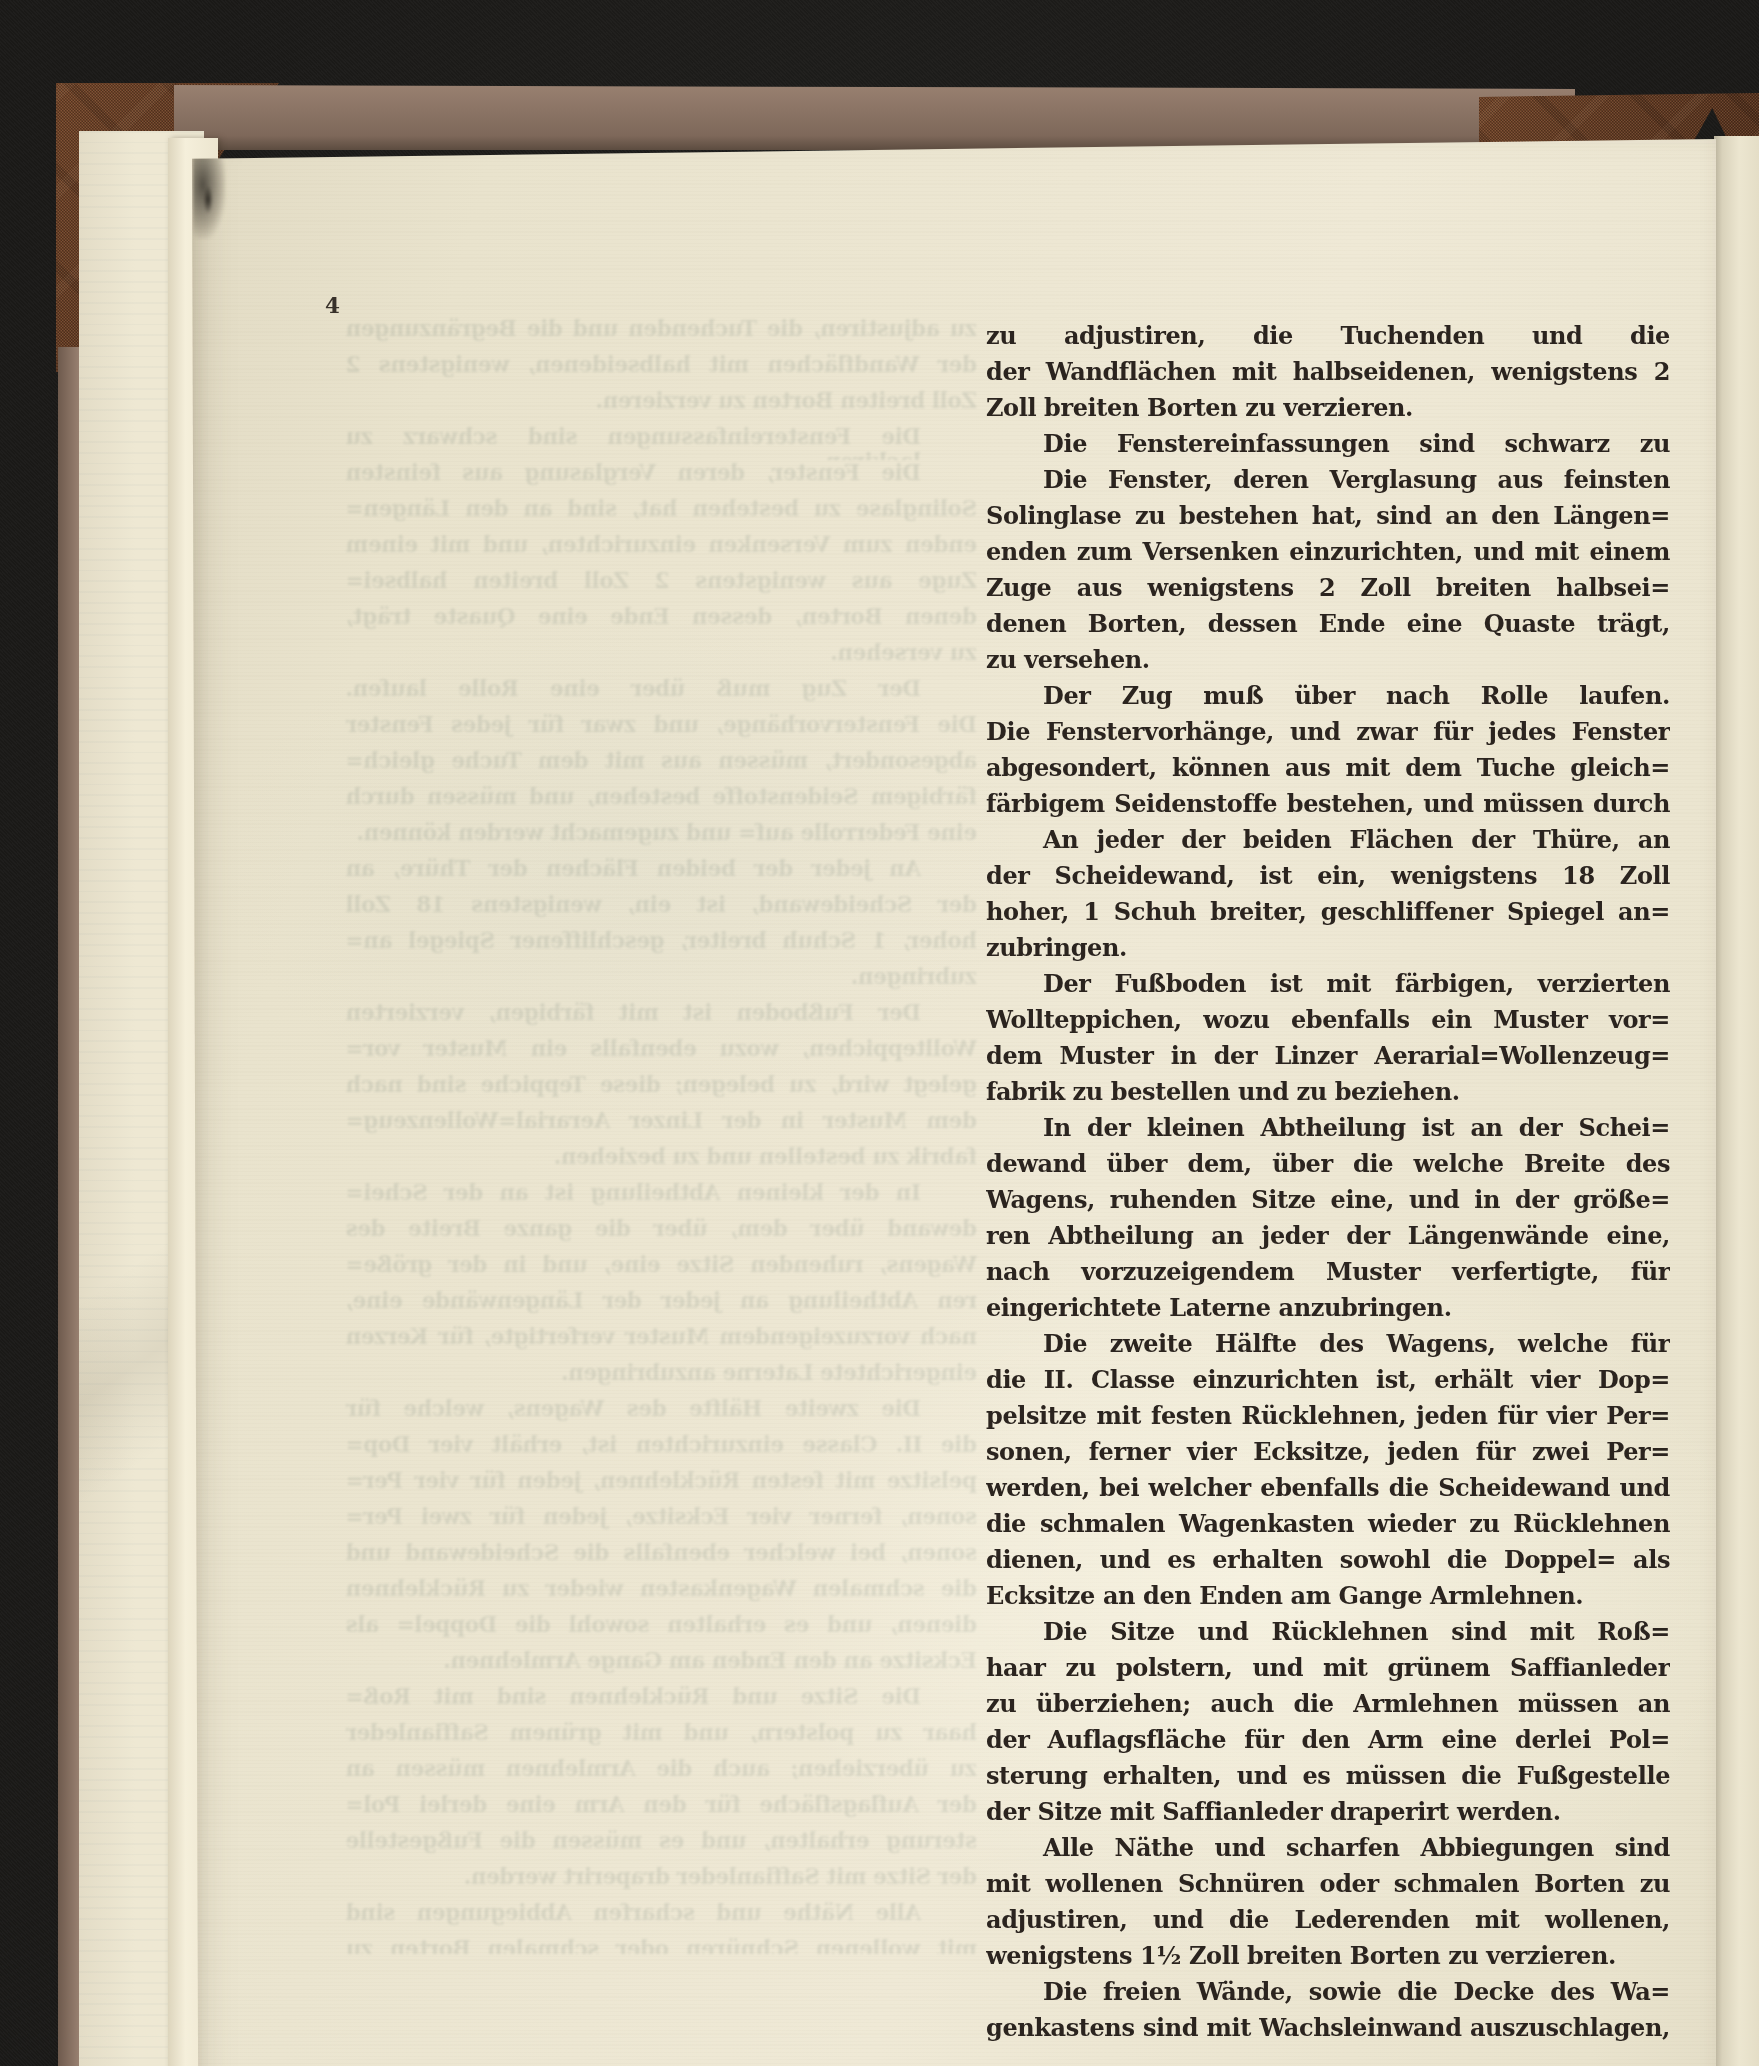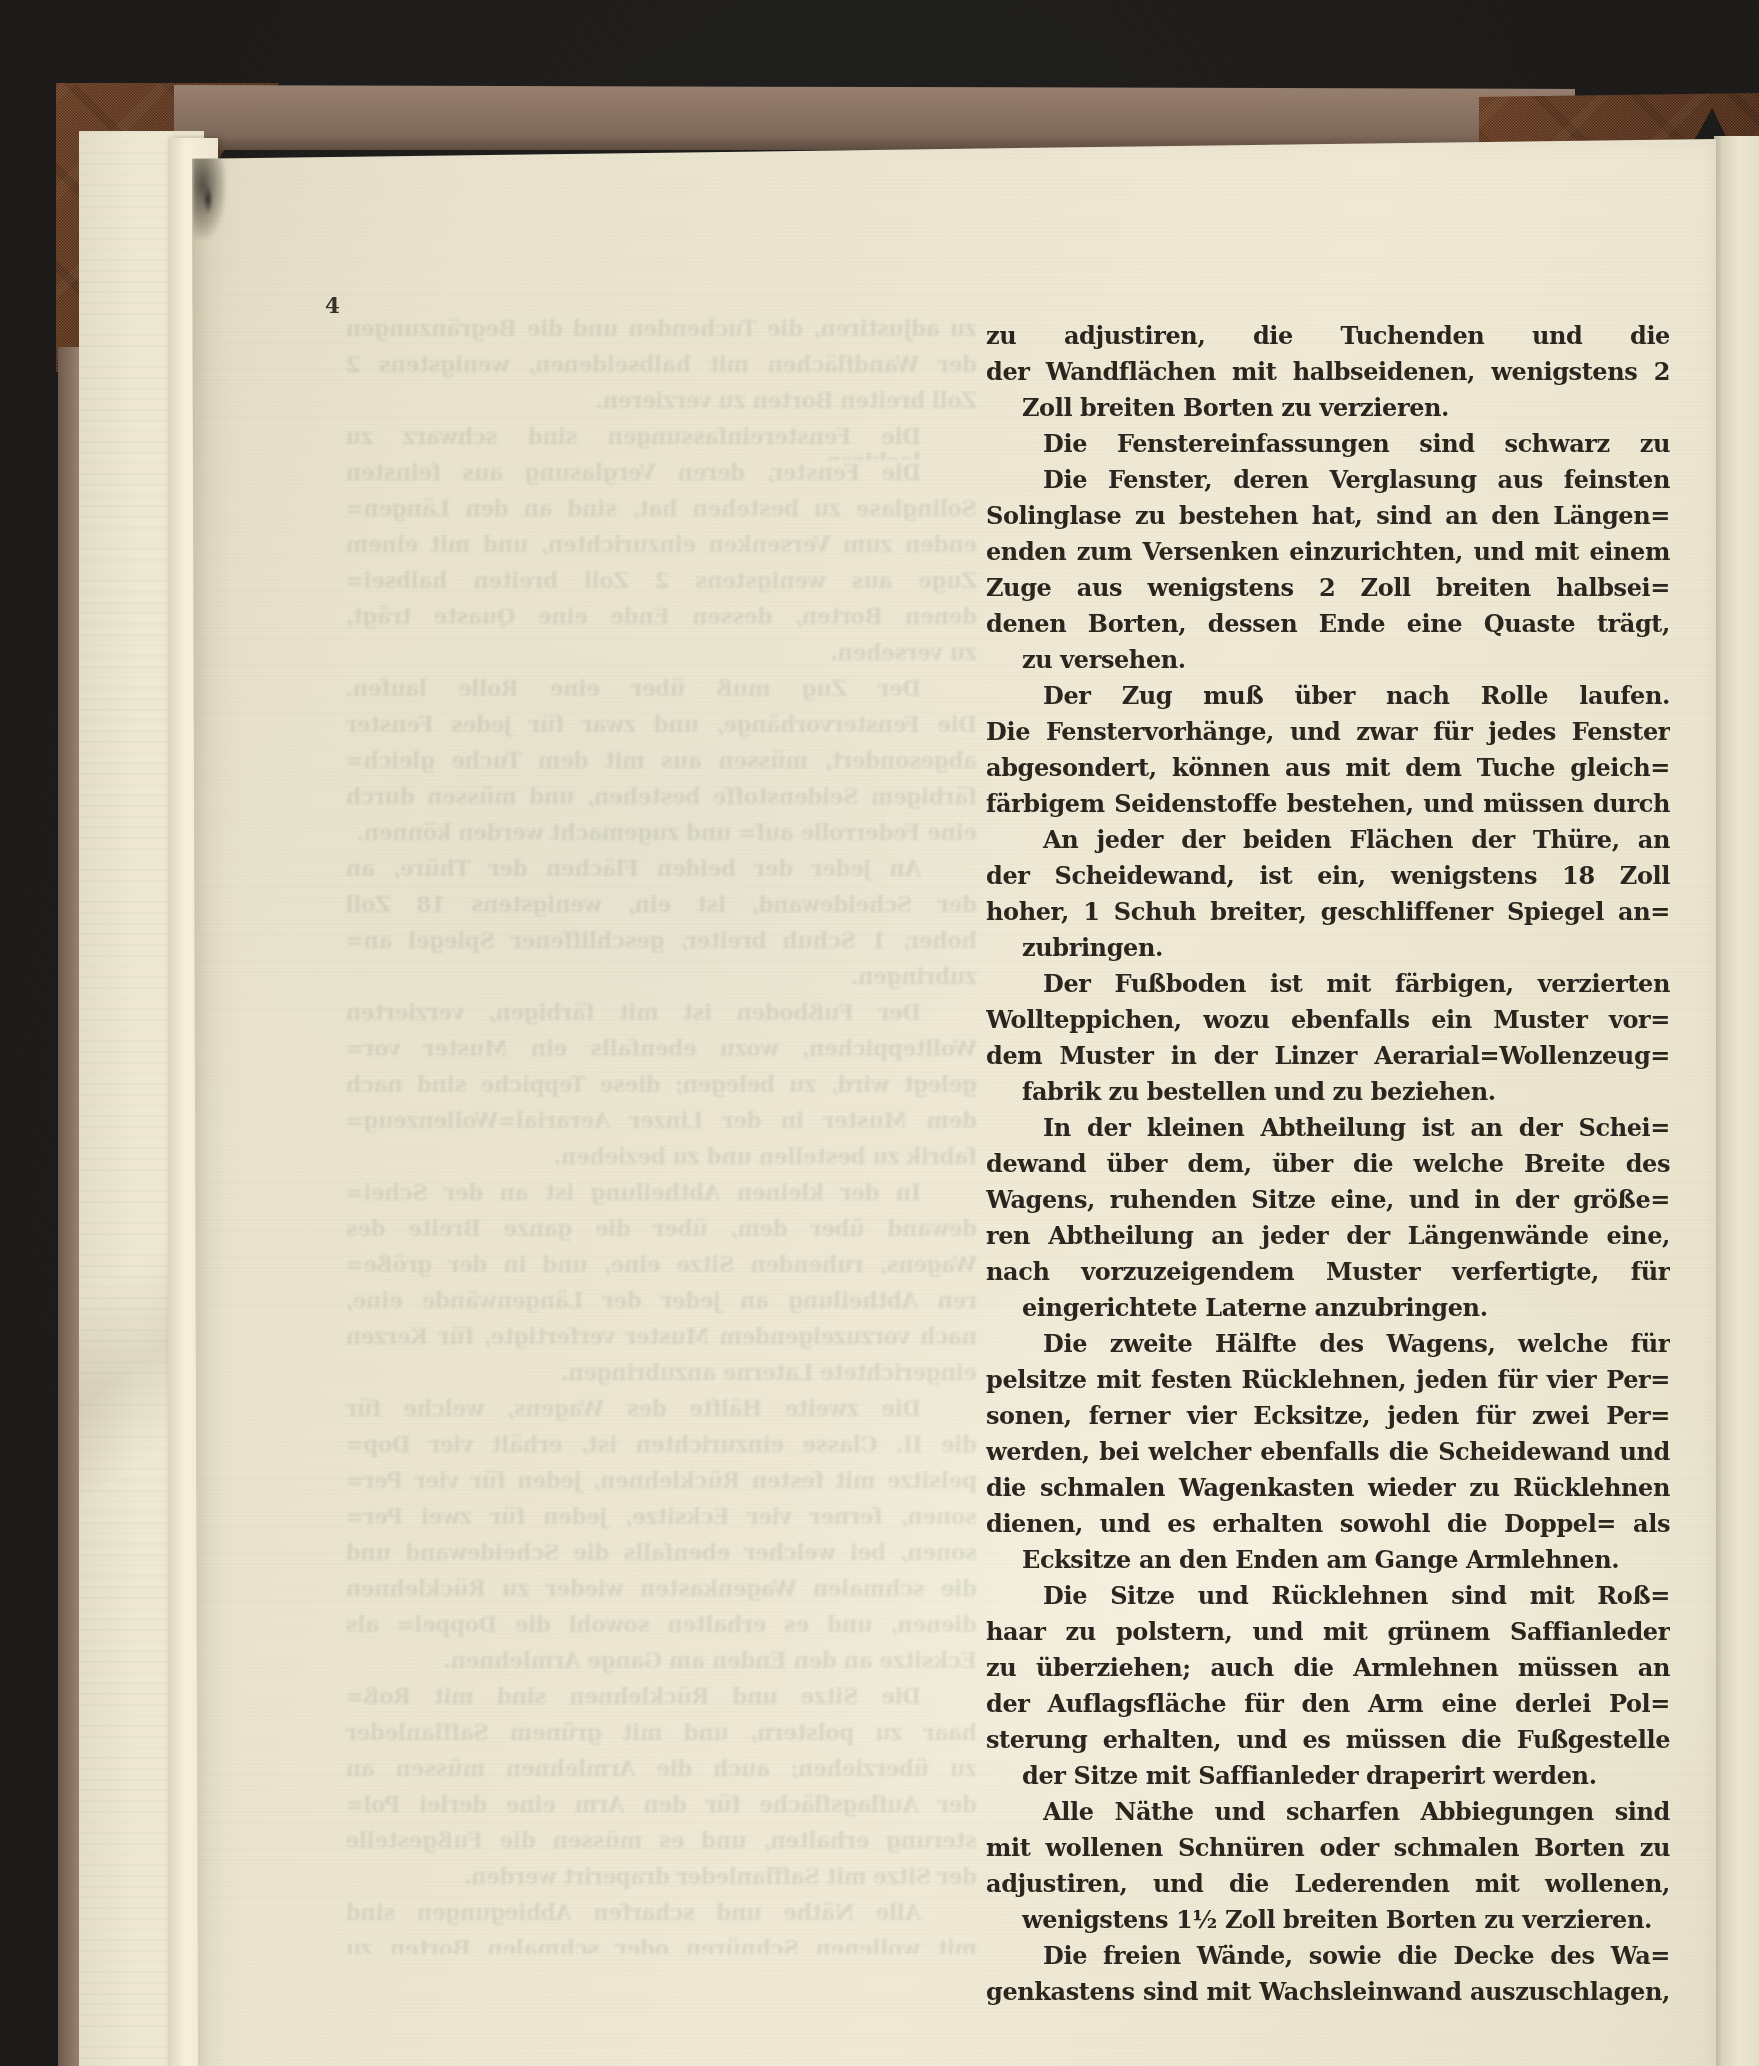--- a/index.html
+++ b/index.html
@@ -65,21 +65,21 @@
   .ghost-text .line{height:36px;font-size:21.5px;font-weight:700;letter-spacing:-0.4px;
     text-align:justify;text-align-last:justify;overflow:hidden;}
   .ghost-text .line.indent{padding-left:56px;}
   .ghost-text .line.last{text-align-last:left;}
   
   .page-number{left:133px;top:154px;font-size:21.5px;font-weight:700;color:#38312a;}
   .page-text{left:794px;top:180px;width:684px;color:var(--ink);}
   .page-text .line{height:36px;font-size:24px;font-weight:700;letter-spacing:-0.4px;
     line-height:33px;text-align:justify;text-align-last:justify;overflow:hidden;white-space:normal;}
   .page-text .line.indent{padding-left:57px;}
-  .page-text .line.last{text-align-last:left;margin-left:36px;}
+  .page-text .line.last{text-align-last:left;}
 </style>
 </head>
 <body>
 
 <div class="abs cloth cover-cloth-topleft"></div>
 <div class="abs cover-top-tan"></div>
 <div class="abs cloth cover-cloth-topright"></div>
 <div class="abs cover-left-tan"></div>
 
 <div class="abs underpage-a"></div>
@@ -164,20 +164,21 @@
       <div class="line">Wollteppichen, wozu ebenfalls ein Muster vor=</div>
       <div class="line">dem Muster in der Linzer Aerarial=Wollenzeug=</div>
       <div class="line last">fabrik zu bestellen und zu beziehen.</div>
       <div class="line indent">In der kleinen Abtheilung ist an der Schei=</div>
       <div class="line">dewand über dem, über die welche Breite des</div>
       <div class="line">Wagens, ruhenden Sitze eine, und in der größe=</div>
       <div class="line">ren Abtheilung an jeder der Längenwände eine,</div>
       <div class="line">nach vorzuzeigendem Muster verfertigte, für Kerzen</div>
       <div class="line last">eingerichtete Laterne anzubringen.</div>
       <div class="line indent">Die zweite Hälfte des Wagens, welche für</div>
+      <div class="line">die II. Classe einzurichten ist, erhält vier Dop=</div>
       <div class="line">pelsitze mit festen Rücklehnen, jeden für vier Per=</div>
       <div class="line">sonen, ferner vier Ecksitze, jeden für zwei Per=</div>
       <div class="line">werden, bei welcher ebenfalls die Scheidewand und</div>
       <div class="line">die schmalen Wagenkasten wieder zu Rücklehnen</div>
       <div class="line">dienen, und es erhalten sowohl die Doppel= als</div>
       <div class="line last">Ecksitze an den Enden am Gange Armlehnen.</div>
       <div class="line indent">Die Sitze und Rücklehnen sind mit Roß=</div>
       <div class="line">haar zu polstern, und mit grünem Saffianleder</div>
       <div class="line">zu überziehen; auch die Armlehnen müssen an</div>
       <div class="line">der Auflagsfläche für den Arm eine derlei Pol=</div>

